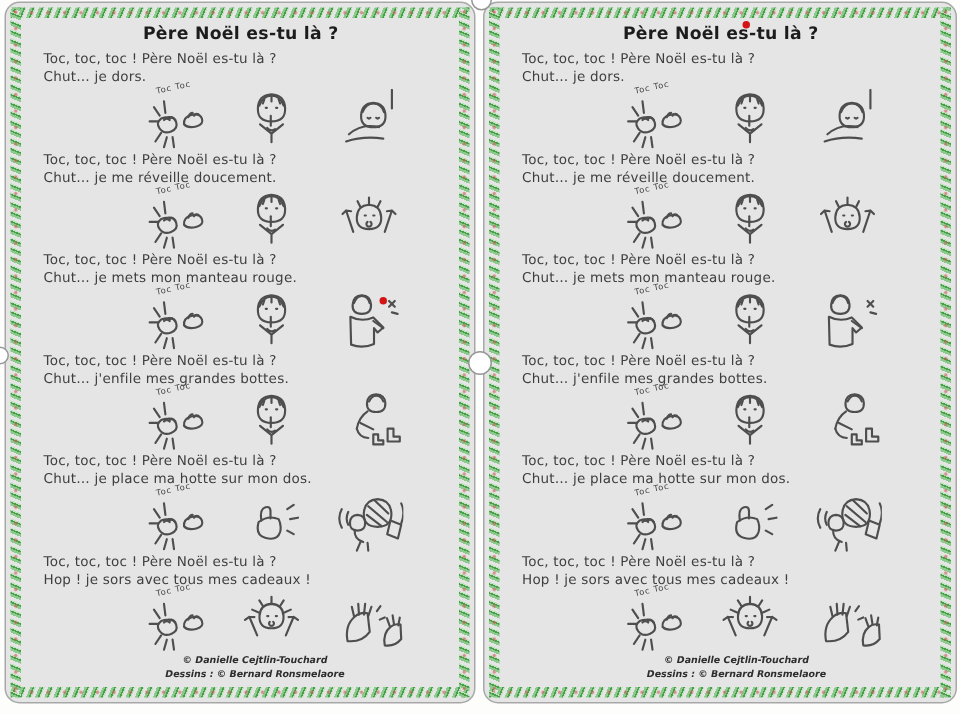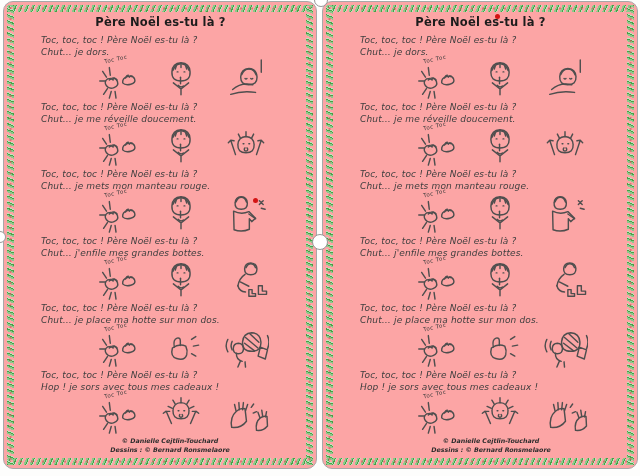--- a/index.html
+++ b/index.html
@@ -2,21 +2,21 @@
 <html><head>
 <meta charset="utf-8">
 <style>
   html,body{margin:0;padding:0;background:#ffffff;}
   #canvas{
     position:relative;width:640px;height:476px;background:#fdfdfc;overflow:hidden;
     font-family:"DejaVu Sans",sans-serif;color:#3f3f3f;
   }
   .card{
     position:absolute;top:1px;height:468px;width:314px;
-    background:#fca5a5;border:1px solid #a8a8a8;border-radius:10px;box-sizing:border-box;
+    background:#e5e5e5;border:1px solid #a8a8a8;border-radius:10px;box-sizing:border-box;
   }
   #card-left{left:3px;}
   #card-right{left:322px;width:316px;}
   .pattern-frame{position:absolute;inset:3px;pointer-events:none;}
   .pb{position:absolute;}
   .pb-h{
     left:0;right:0;height:7px;
     background-image:
       radial-gradient(circle at 3px 3.5px, rgba(205,90,90,.65) 0.7px, rgba(205,90,90,0) 1.5px),
       repeating-linear-gradient(112deg, rgba(0,0,0,0) 0 1px, #8cc98c 1px 2.6px, #47a047 2.6px 3.6px, #bfe3bf 3.6px 4.4px, rgba(0,0,0,0) 4.4px 5.6px);
@@ -28,21 +28,21 @@
       radial-gradient(circle at 3.5px 3px, rgba(205,90,90,.65) 0.7px, rgba(205,90,90,0) 1.5px),
       repeating-linear-gradient(22deg, rgba(0,0,0,0) 0 1px, #8cc98c 1px 2.6px, #47a047 2.6px 3.6px, #bfe3bf 3.6px 4.4px, rgba(0,0,0,0) 4.4px 5.6px);
     background-size:7px 11px, auto;
   }
   .pb-top{top:0;}.pb-bottom{bottom:0;}.pb-left{left:0;}.pb-right{right:0;}
   .content{position:absolute;left:13px;right:12px;top:13px;bottom:11px;}
   .title{
     text-align:center;font-size:11.5px;font-weight:700;color:#1c1c1c;
     letter-spacing:.2px;margin:0 0 6px 0;
   }
-  .vline{font-size:9px;line-height:11.5px;letter-spacing:.15px;color:#3e3e3e;margin-left:24px;white-space:nowrap;font-style:italic;}
+  .vline{font-size:9px;line-height:11.5px;letter-spacing:.15px;color:#3e3e3e;margin-left:12px;white-space:nowrap;}
   .icons{display:flex;gap:15px;align-items:center;height:43px;margin:0 0 1px 74px;}
   .ill{position:relative;width:50px;height:42px;flex:0 0 auto;}
   .ill svg{width:100%;height:100%;}
   .ill svg *{stroke:#4e4e4e;fill:none;stroke-width:1.5;stroke-linecap:round;stroke-linejoin:round;}
   .toctoc{
     position:absolute;top:-3px;left:13px;font-size:5.5px;color:#3c3c3c;
     transform:rotate(-12deg);letter-spacing:.6px;white-space:nowrap;z-index:2;
   }
   .credits{
     margin:1px 34px 0 auto;width:200px;text-align:center;

